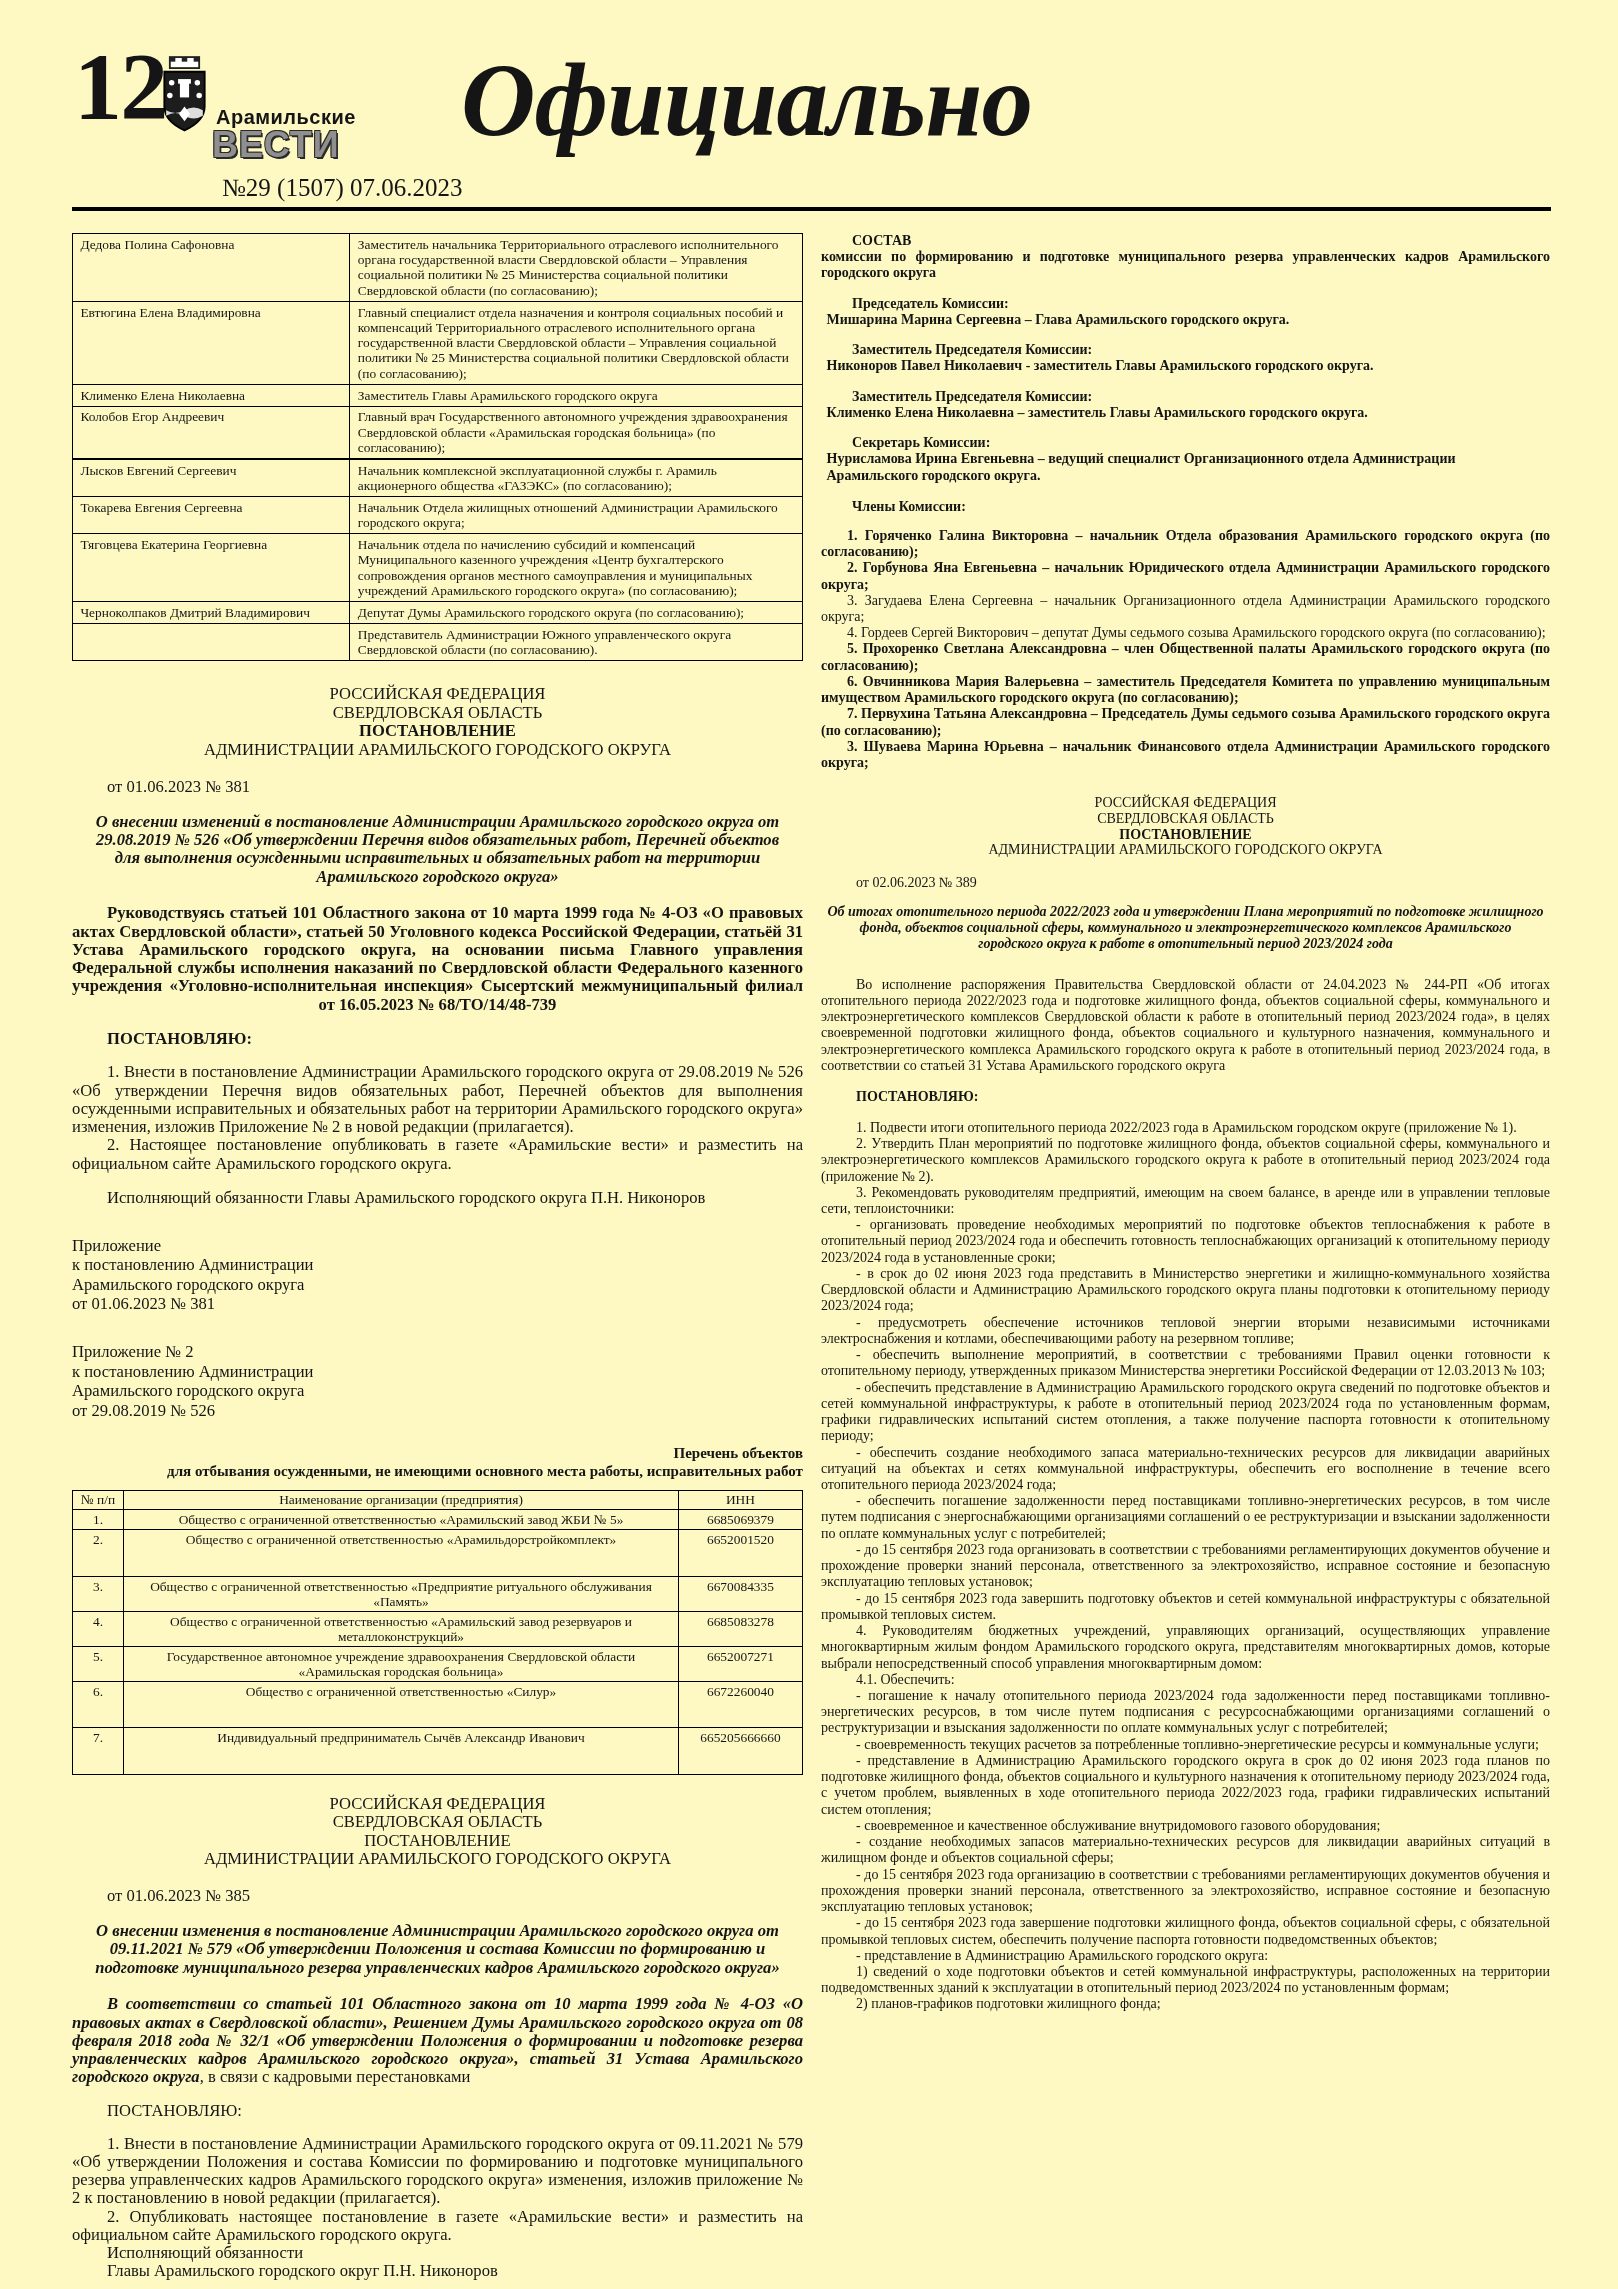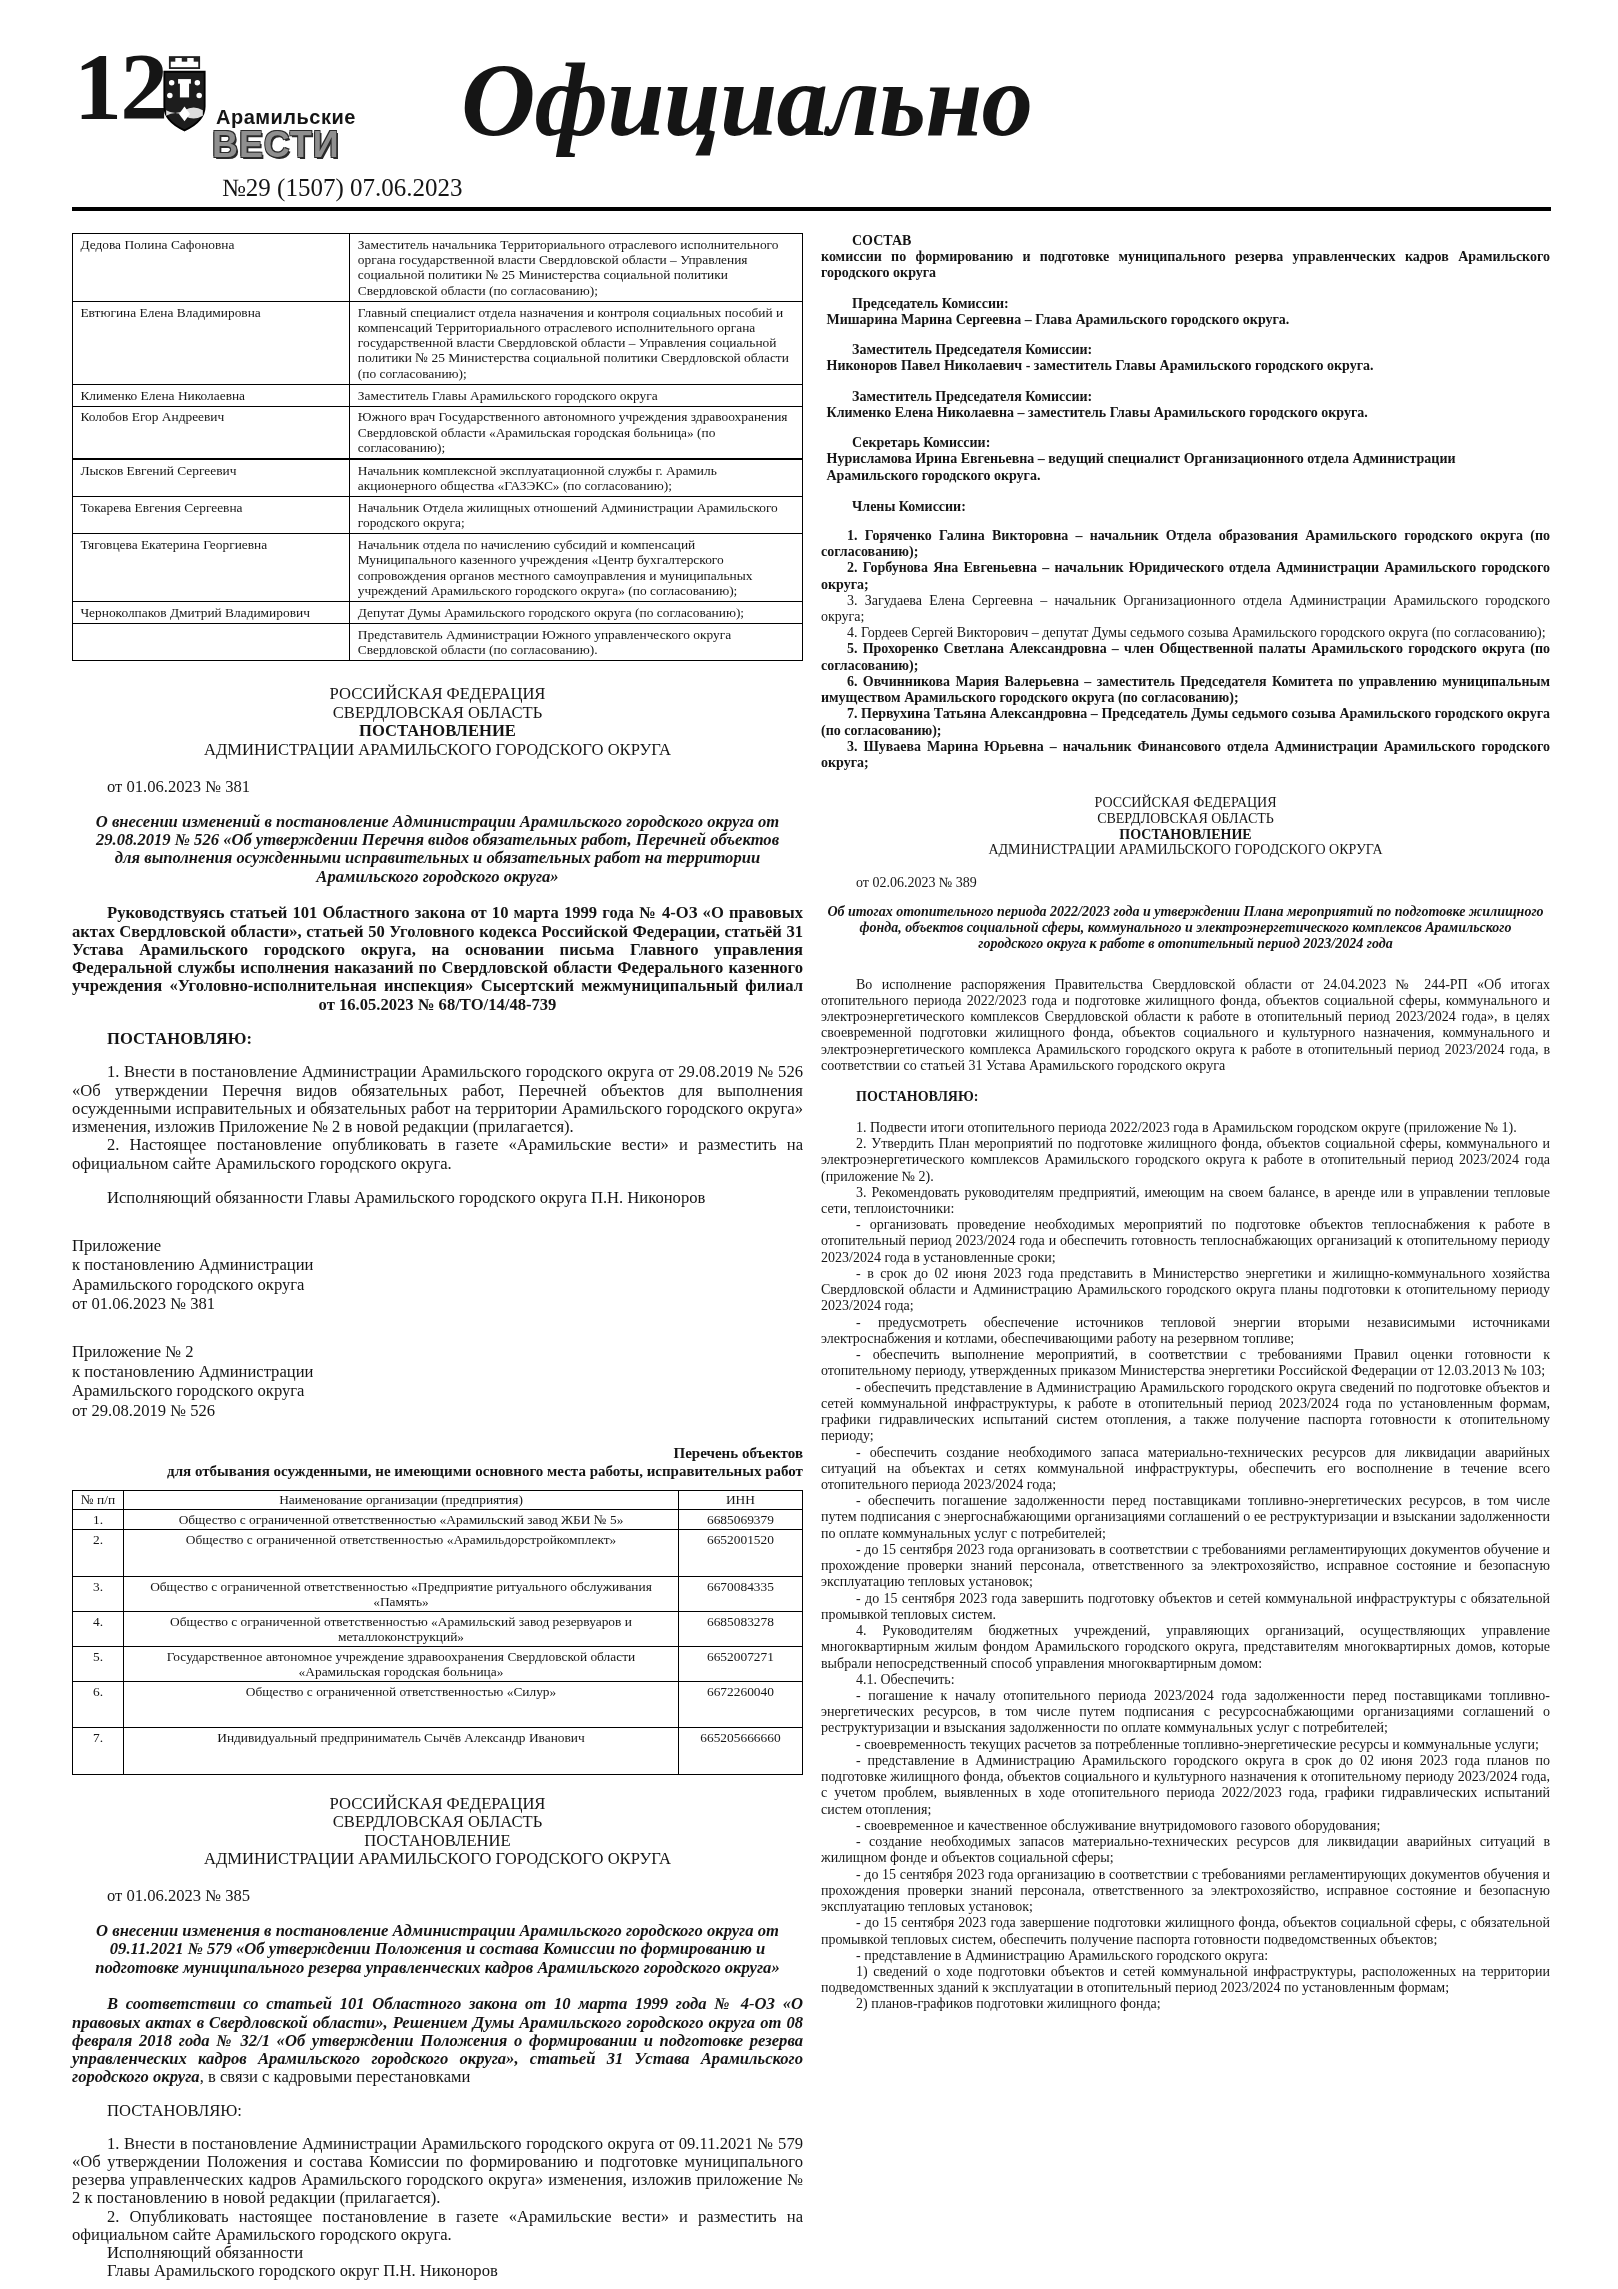--- a/index.html
+++ b/index.html
@@ -1,16 +1,16 @@
 <!DOCTYPE html>
 <html style="font-size:14.8px"><head>
 <meta charset="utf-8">
 <style>
   html,body{margin:0;padding:0;background:#e8e8e8;}
-  #page{position:relative;width:1619px;height:2290px;background:#ffffff;overflow:hidden;
+  #page{position:relative;width:1619px;height:2290px;background:#fef9c3;overflow:hidden;
         font-family:"Liberation Serif","DejaVu Serif",serif;color:#151515;text-decoration:underline;}
   
   .masthead{position:absolute;left:0;top:0;width:100%;height:207px;}
   .page-num{position:absolute;left:74px;top:39px;font-size:96px;font-weight:bold;line-height:1;letter-spacing:-1.8px;}
   .crest{position:absolute;left:157px;top:55px;width:55px;height:83px;}
   .brand-top{position:absolute;left:216px;top:106px;font-family:"Liberation Sans","DejaVu Sans",sans-serif;
              font-weight:bold;font-size:20px;letter-spacing:0.5px;}
   .brand-name{position:absolute;left:212px;top:127px;font-family:"Liberation Sans","DejaVu Sans",sans-serif;
               font-weight:900;font-size:36px;line-height:1;color:#8f8f8f;letter-spacing:0.9px;
               text-shadow:-0.9px -0.9px 0 #2a2a2a,0.9px -0.9px 0 #2a2a2a,-0.9px 0.9px 0 #2a2a2a,1.8px 1.8px 0 #2a2a2a;}
@@ -112,21 +112,21 @@
           <tr>
             <td class="name-cell">Евтюгина Елена Владимировна</td>
             <td class="pos-cell">Главный специалист отдела назначения и контроля социальных пособий и компенсаций Территориального отраслевого исполнительного органа государственной власти Свердловской области – Управления социальной политики № 25 Министерства социальной политики Свердловской области (по согласованию);</td>
           </tr>
           <tr>
             <td class="name-cell">Клименко Елена Николаевна</td>
             <td class="pos-cell">Заместитель Главы Арамильского городского округа</td>
           </tr>
           <tr>
             <td class="name-cell">Колобов Егор Андреевич</td>
-            <td class="pos-cell">Южного врач Государственного автономного учреждения здравоохранения Свердловской области «Арамильская городская больница» (по согласованию);</td>
+            <td class="pos-cell">Главный врач Государственного автономного учреждения здравоохранения Свердловской области «Арамильская городская больница» (по согласованию);</td>
           </tr>
           <tr>
             <td class="name-cell">Лысков Евгений Сергеевич</td>
             <td class="pos-cell">Начальник комплексной эксплуатационной службы г. Арамиль акционерного общества «ГАЗЭКС» (по согласованию);</td>
           </tr>
           <tr>
             <td class="name-cell">Токарева Евгения Сергеевна</td>
             <td class="pos-cell">Начальник Отдела жилищных отношений Администрации Арамильского городского округа;</td>
           </tr>
           <tr>

